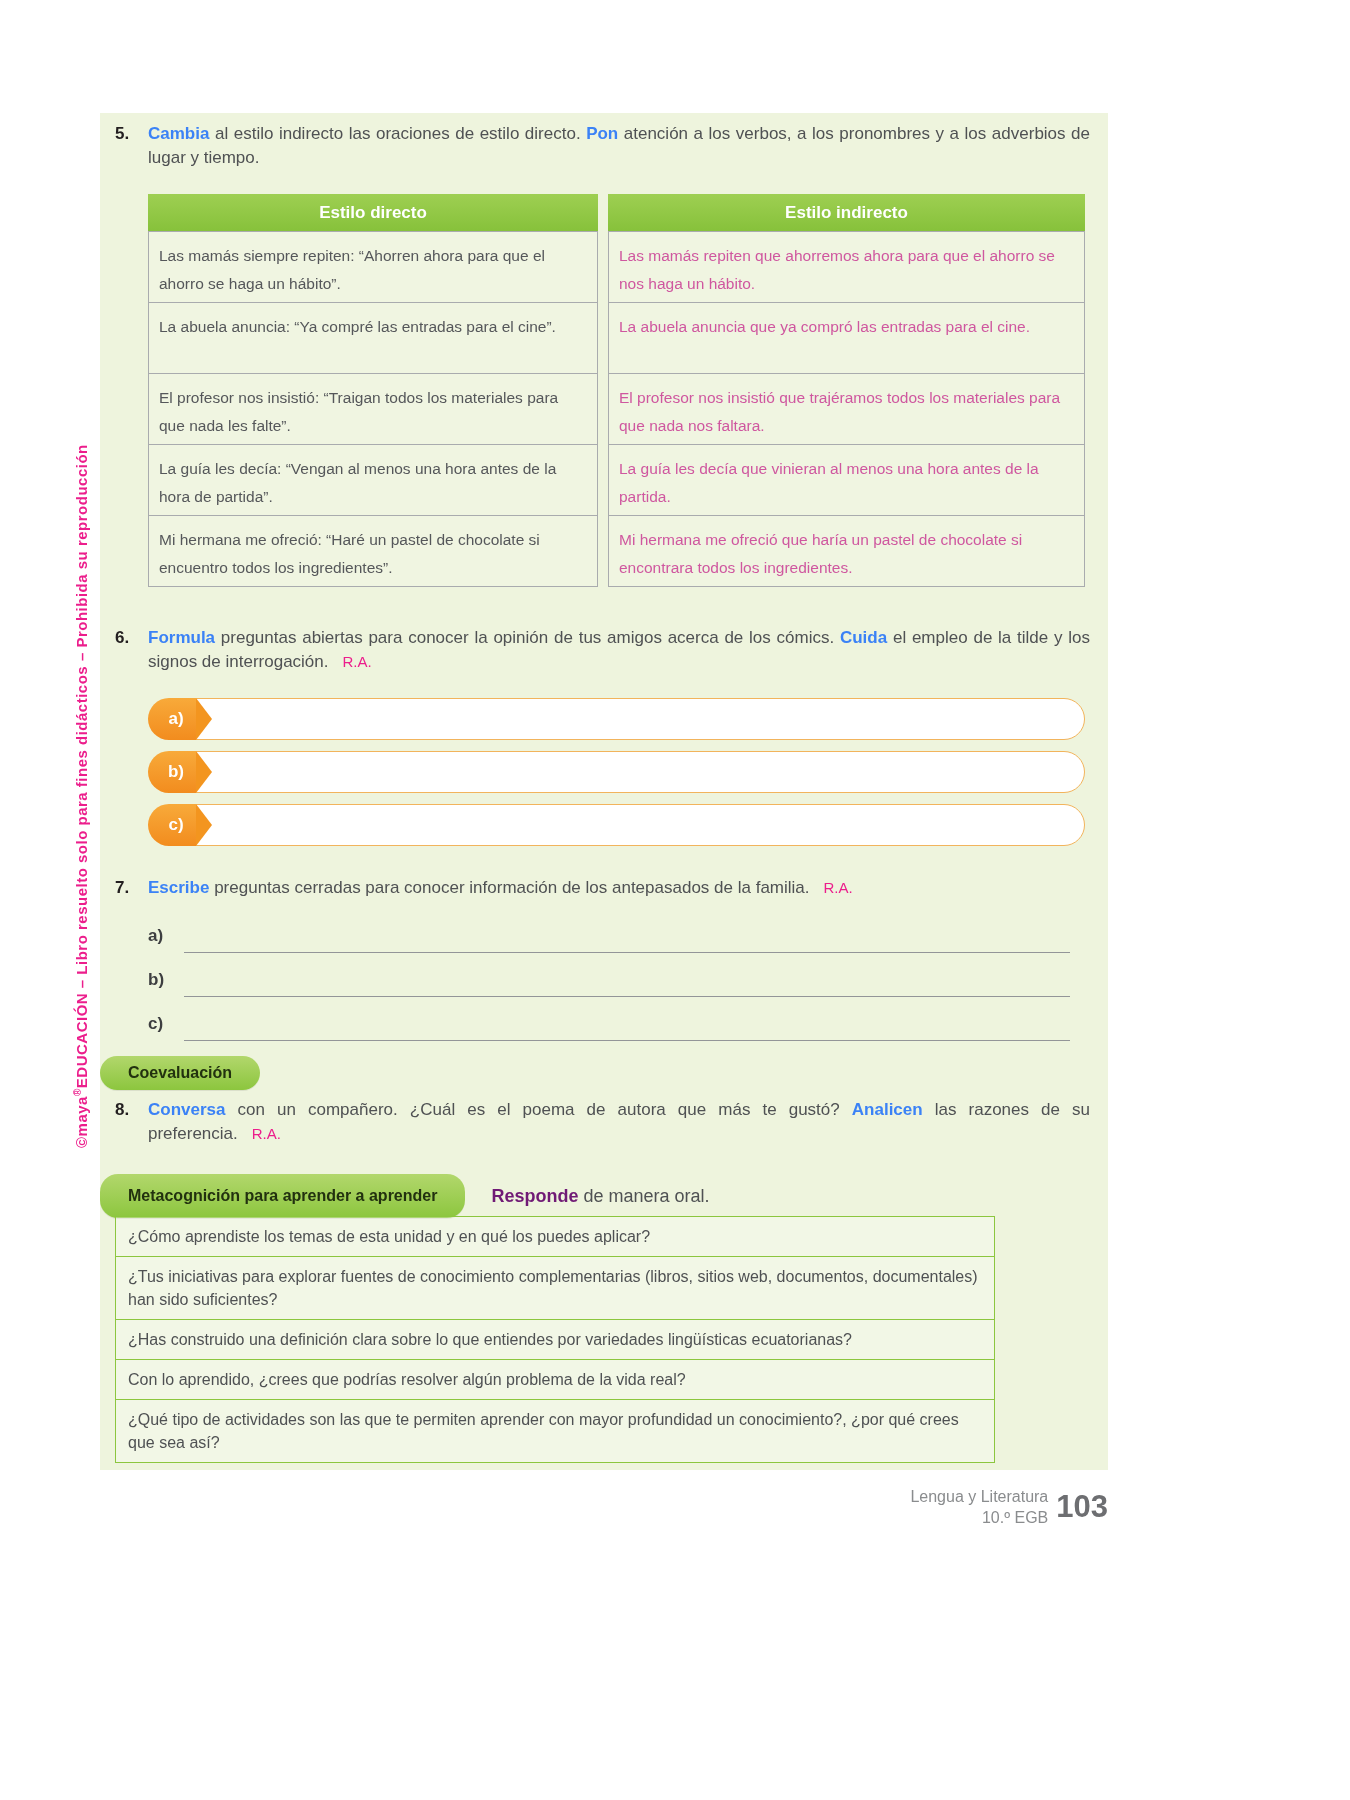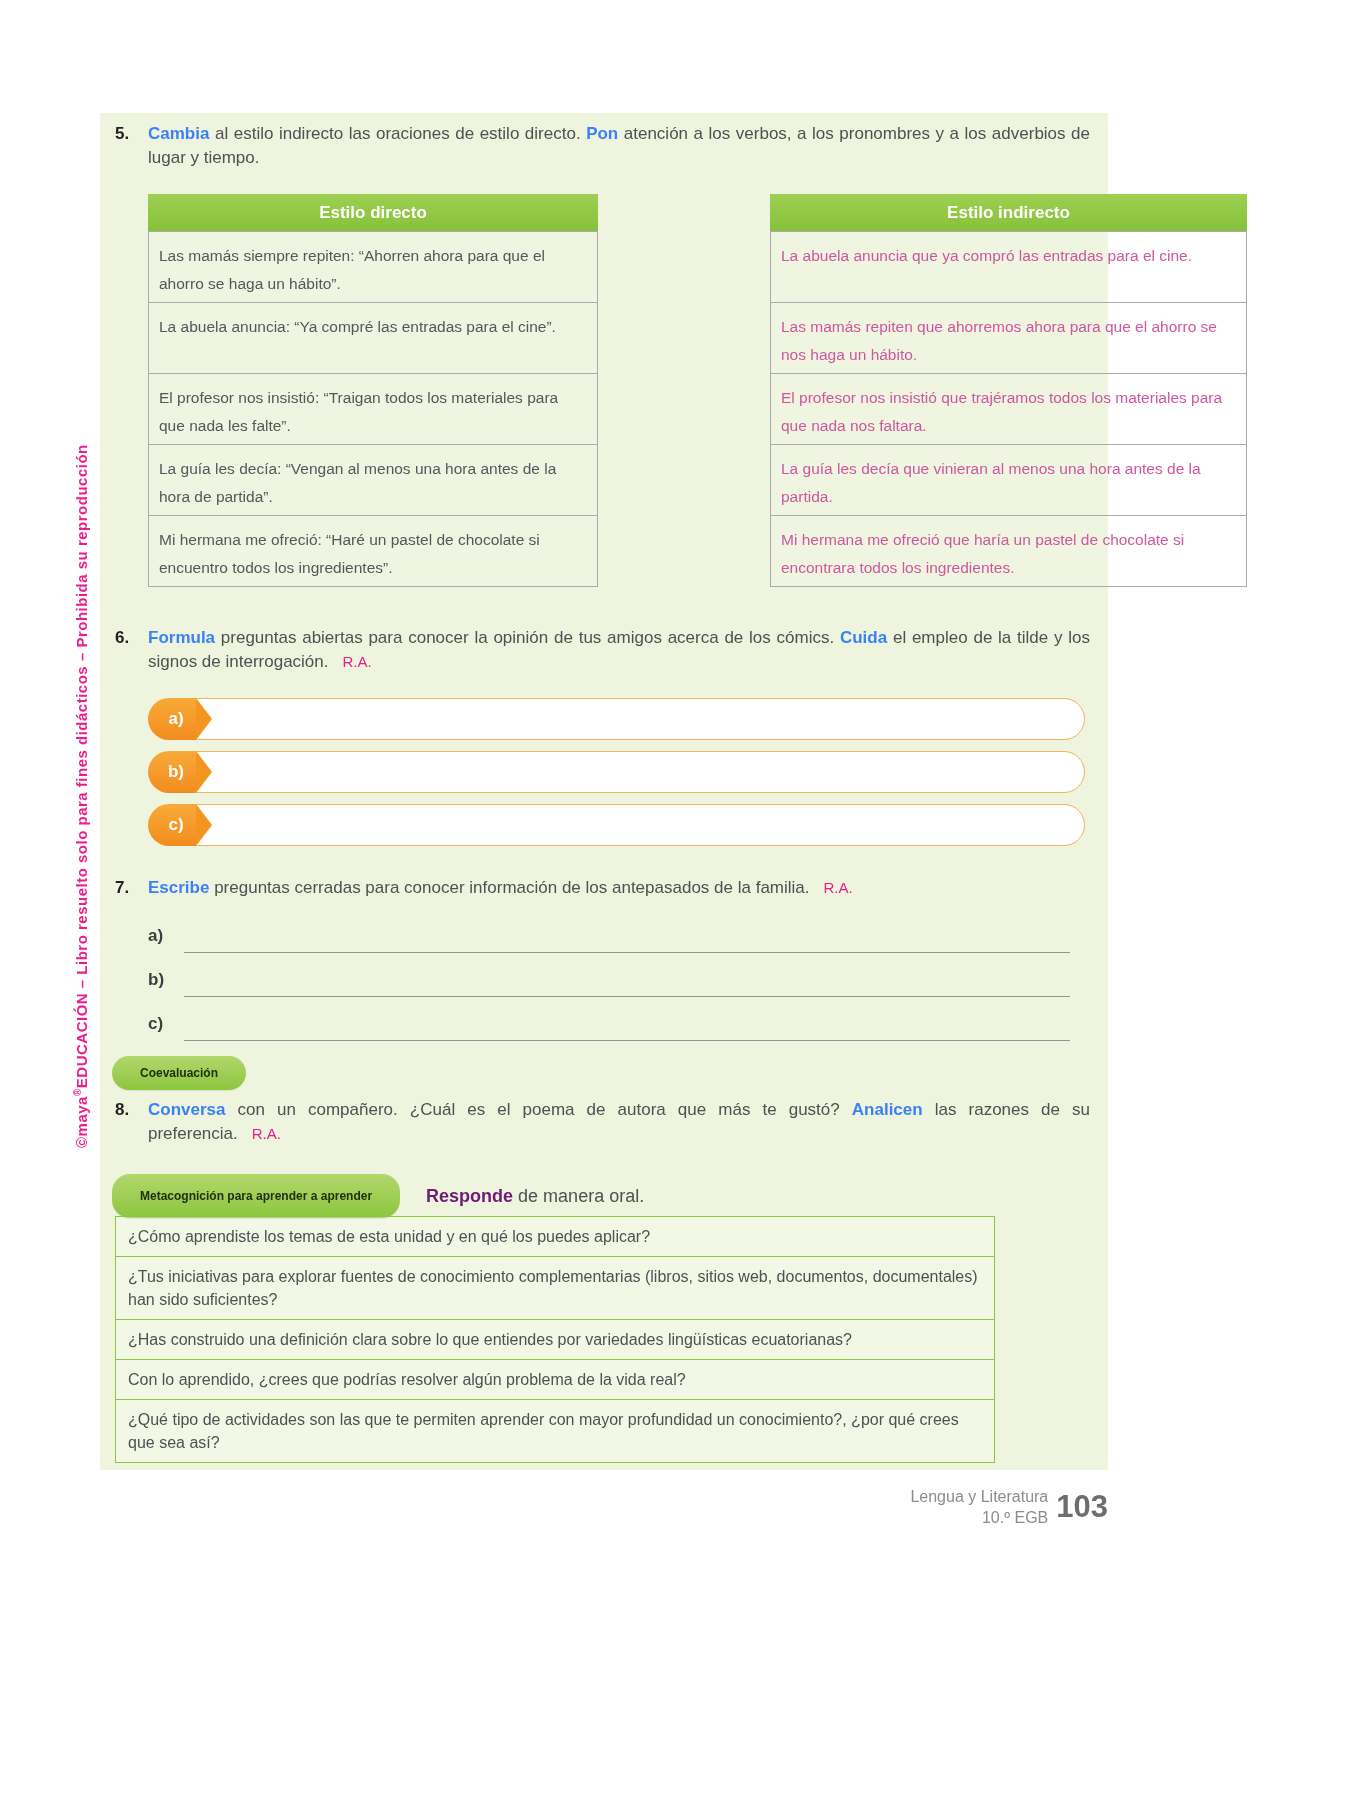--- a/index.html
+++ b/index.html
@@ -23,21 +23,21 @@
   .item .body{margin:0 0 0 33px;text-align:justify;}
   .item b{color:#3b82f6;}
   .ra{color:#ec1e8c;font-size:15px;margin-left:14px;white-space:nowrap;}
 
   .ex5{left:115px;top:122px;}
   .ex6{left:115px;top:626px;}
   .ex7{left:115px;top:876px;}
   .ex8{left:115px;top:1098px;}
 
   
-  .tbl{position:absolute;left:148px;top:194px;width:1099px;display:flex;gap:10px;justify-content:space-between;}
+  .tbl{position:absolute;left:148px;top:194px;width:1099px;display:flex;gap:10px;}
   .tbl .col{display:flex;flex-direction:column;}
   .col-left{width:450px;}
   .col-right{width:477px;}
   .tbl .th{
     height:38px;line-height:38px;text-align:center;color:#ffffff;font-weight:bold;font-size:17px;
     background:linear-gradient(180deg,#9ecf52,#86c13a);
   }
   .tbl .td{
     box-sizing:border-box;height:72px;overflow:hidden;border:1px solid #a9abae;margin-top:-1px;
     padding:10px 10px;font-size:15.5px;line-height:28px;background:rgba(255,255,255,0.12);
@@ -67,21 +67,21 @@
   
   .lines{position:absolute;left:148px;top:920px;width:922px;}
   .line-row{position:relative;height:44px;}
   .line-row .lbl{position:absolute;left:0;top:6px;font-weight:bold;font-size:17px;color:#3d3e40;}
   .line-row .rule{position:absolute;left:36px;right:0;top:32px;border-bottom:1px solid #939598;}
 
   
   .pill{
     position:absolute;height:34px;border-radius:17px;padding:0 28px;display:flex;align-items:center;
     background:linear-gradient(180deg,#b2d76c,#8cc63e);
-    font-weight:bold;font-size:12px;color:#22310f;box-shadow:0 1px 0 rgba(0,0,0,.08);margin-left:12px;
+    font-weight:bold;font-size:16px;color:#22310f;box-shadow:0 1px 0 rgba(0,0,0,.08);
   }
   .badge-co{left:100px;top:1056px;}
   .meta-row{position:absolute;left:100px;top:1174px;width:1008px;display:flex;align-items:center;gap:26px;}
   .badge-meta{position:static;height:44px;border-radius:18px;}
   .meta-text{font-size:18px;color:#4f5153;}
   .meta-text b{color:#701a75;}
 
   
   .questions{position:absolute;left:115px;top:1216px;width:880px;}
   .q{
@@ -113,22 +113,22 @@
   <div class="col col-left">
     <div class="th">Estilo directo</div>
     <div class="td dir">Las mamás siempre repiten: “Ahorren ahora para que el ahorro se haga un hábito”.</div>
     <div class="td dir">La abuela anuncia: “Ya compré las entradas para el cine”.</div>
     <div class="td dir">El profesor nos insistió: “Traigan todos los materiales para que nada les falte”.</div>
     <div class="td dir">La guía les decía: “Vengan al menos una hora antes de la hora de partida”.</div>
     <div class="td dir">Mi hermana me ofreció: “Haré un pastel de chocolate si encuentro todos los ingredientes”.</div>
   </div>
   <div class="col col-right">
     <div class="th">Estilo indirecto</div>
+    <div class="td ind">Las mamás repiten que ahorremos ahora para que el ahorro se nos haga un hábito.</div>
     <div class="td ind">La abuela anuncia que ya compró las entradas para el cine.</div>
-    <div class="td ind">Las mamás repiten que ahorremos ahora para que el ahorro se nos haga un hábito.</div>
     <div class="td ind">El profesor nos insistió que trajéramos todos los materiales para que nada nos faltara.</div>
     <div class="td ind">La guía les decía que vinieran al menos una hora antes de la partida.</div>
     <div class="td ind">Mi hermana me ofreció que haría un pastel de chocolate si encontrara todos los ingredientes.</div>
   </div>
 </div>
 
 <div class="item ex6">
   <span class="num">6.</span>
   <p class="body"><b>Formula</b><span> preguntas abiertas para conocer la opinión de tus amigos acerca de los cómics. </span><b>Cuida</b><span> el empleo de la tilde y los signos de interrogación.</span><span class="ra">R.A.</span></p>
 </div>

